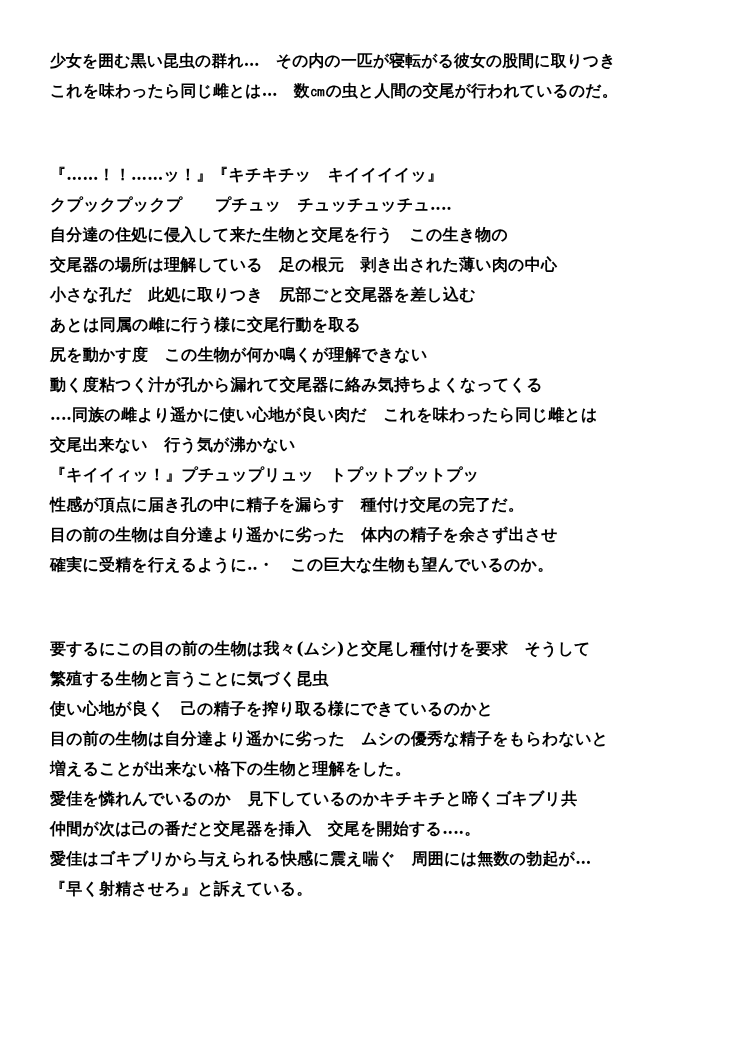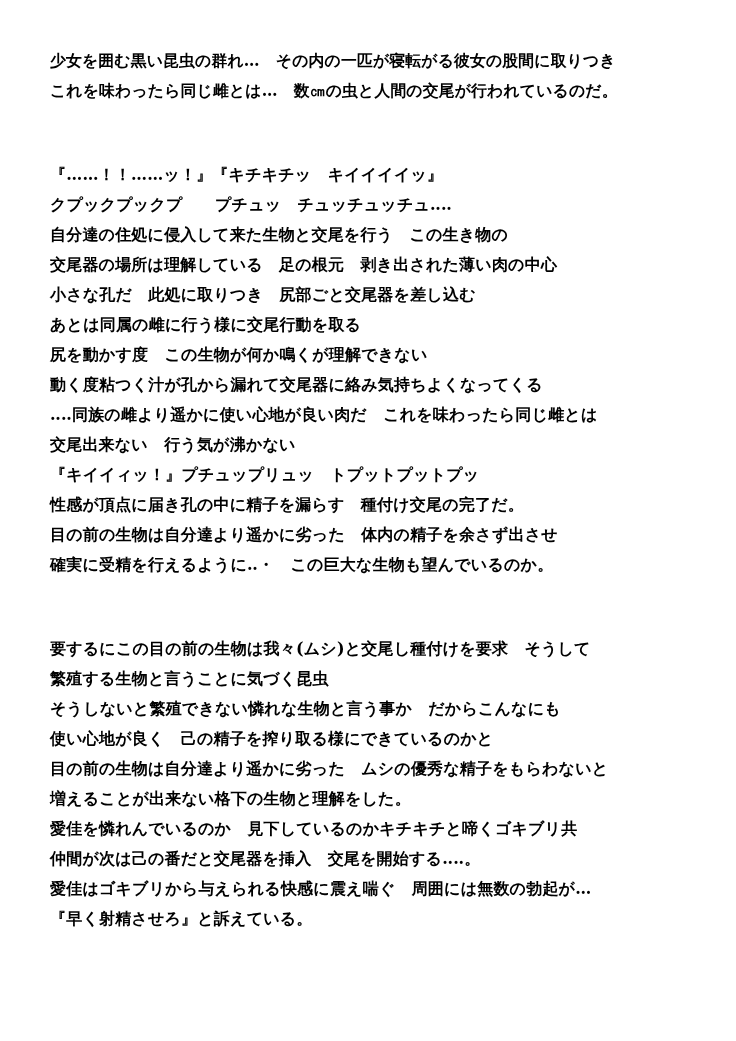--- a/index.html
+++ b/index.html
@@ -67,21 +67,20 @@
     <div class="line">性感が頂点に届き孔の中に精子を漏らす　種付け交尾の完了だ。</div>
     <div class="line">目の前の生物は自分達より遥かに劣った　体内の精子を余さず出させ</div>
     <div class="line">確実に受精を行えるように‥・　この巨大な生物も望んでいるのか。</div>
   </div>
 
   <div class="gap-large"></div>
 
   <div class="block block-body-2">
     <div class="line">要するにこの目の前の生物は我々(ムシ)と交尾し種付けを要求　そうして</div>
     <div class="line">繁殖する生物と言うことに気づく昆虫</div>
-    <div class="line">そうしないと繁殖できない憐れな生物と言う事か　だからこんなにも</div>
     <div class="line">使い心地が良く　己の精子を搾り取る様にできているのかと</div>
     <div class="line">目の前の生物は自分達より遥かに劣った　ムシの優秀な精子をもらわないと</div>
     <div class="line">増えることが出来ない格下の生物と理解をした。</div>
     <div class="line">愛佳を憐れんでいるのか　見下しているのかキチキチと啼くゴキブリ共</div>
     <div class="line">仲間が次は己の番だと交尾器を挿入　交尾を開始する‥‥。</div>
     <div class="line">愛佳はゴキブリから与えられる快感に震え喘ぐ　周囲には無数の勃起が…</div>
     <div class="line">『早く射精させろ』と訴えている。</div>
   </div>
 
 </div>

